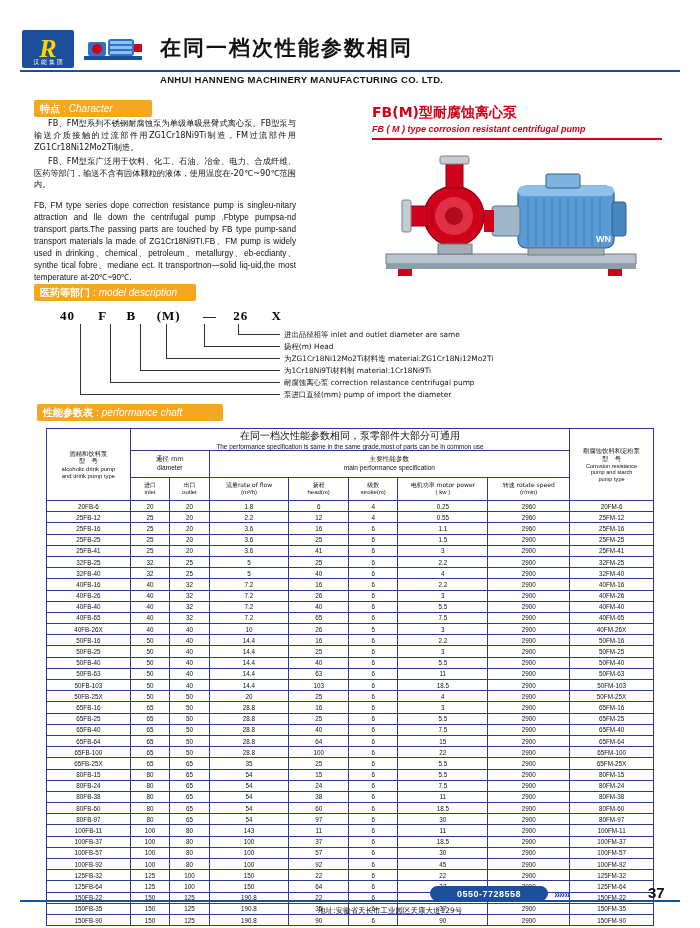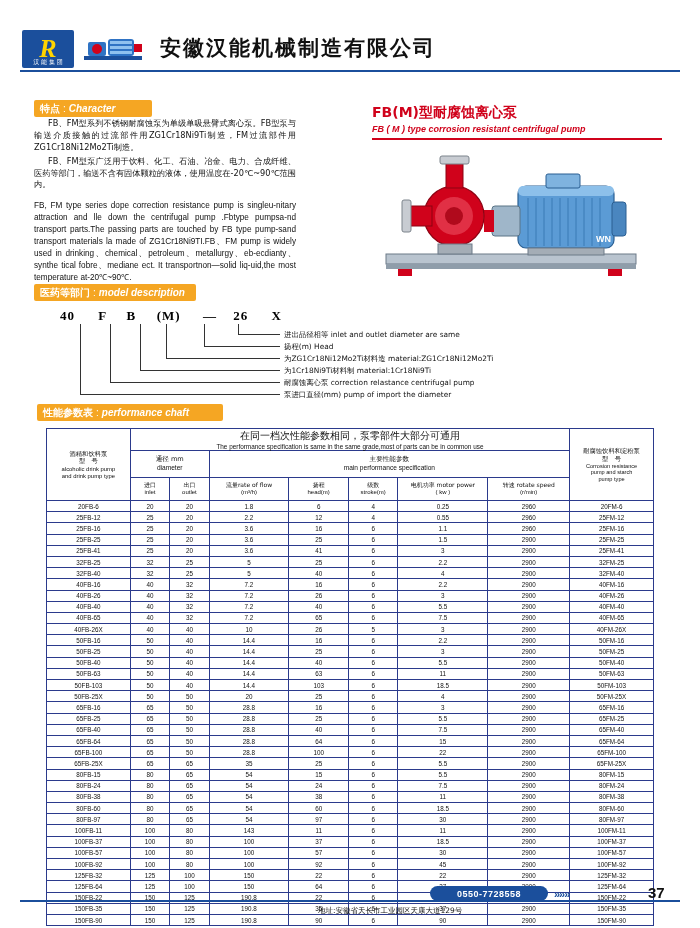--- a/index.html
+++ b/index.html
@@ -46,21 +46,21 @@
   }
   
   .tag{
     position:absolute;height:17px;
     background:#f5a623;border-radius:2px;
     display:flex;align-items:center;
     padding:0 6px;box-sizing:border-box;
   }
   .tag .tag-cn{font-family:"DejaVu Sans",sans-serif;font-size:10px;font-weight:bold;color:#fff;}
   .tag .tag-sep{font-size:10px;color:#fff;margin:0 3px;}
-  .tag .tag-en{font-size:10px;font-weight:bold;font-style:italic;color:#fff;}
+  .tag .tag-en{font-size:10px;font-weight:normal;font-style:italic;color:#fff;}
   
   .char-text{
     position:absolute;left:34px;top:118px;width:262px;
     font-size:8.2px;line-height:1.45;text-align:justify;color:#111;
   }
   .char-text p{margin:0 0 2px 0;text-indent:14px;}
   .char-text p.en{text-indent:0;margin-top:9px;}
   
   .prod-cn{
     position:absolute;left:372px;top:104px;
@@ -128,21 +128,22 @@
     <rect x="2" y="26" width="58" height="4" fill="#1b4f9c"></rect>
     <rect x="6" y="12" width="18" height="14" rx="2" fill="#2f73c4"></rect>
     <circle cx="15" cy="19" r="5" fill="#d0021b"></circle>
     <rect x="26" y="9" width="26" height="17" rx="3" fill="#2f73c4"></rect>
     <rect x="28" y="11" width="22" height="3" fill="#8fc1ef"></rect>
     <rect x="28" y="16" width="22" height="3" fill="#8fc1ef"></rect>
     <rect x="28" y="21" width="22" height="3" fill="#8fc1ef"></rect>
     <rect x="52" y="14" width="8" height="8" fill="#d0021b"></rect>
   </svg>
 
-  <div class="cn-title">安徽汉能机械制造有限公司</div>
+  <div class="cn-title">在同一档次性能参数相同</div>
+  <div class="en-title">ANHUI HANNENG MACHINERY MANUFACTURING CO. LTD.</div>
   <div class="hdr-line"></div>
 </div>
 
 <div class="tag" style="left:34px;top:100px;width:118px;">
   <span class="tag-cn">特点</span>
   <span class="tag-sep">:</span>
   <span class="tag-en">Character</span>
 </div>
 
 <div class="char-text">

